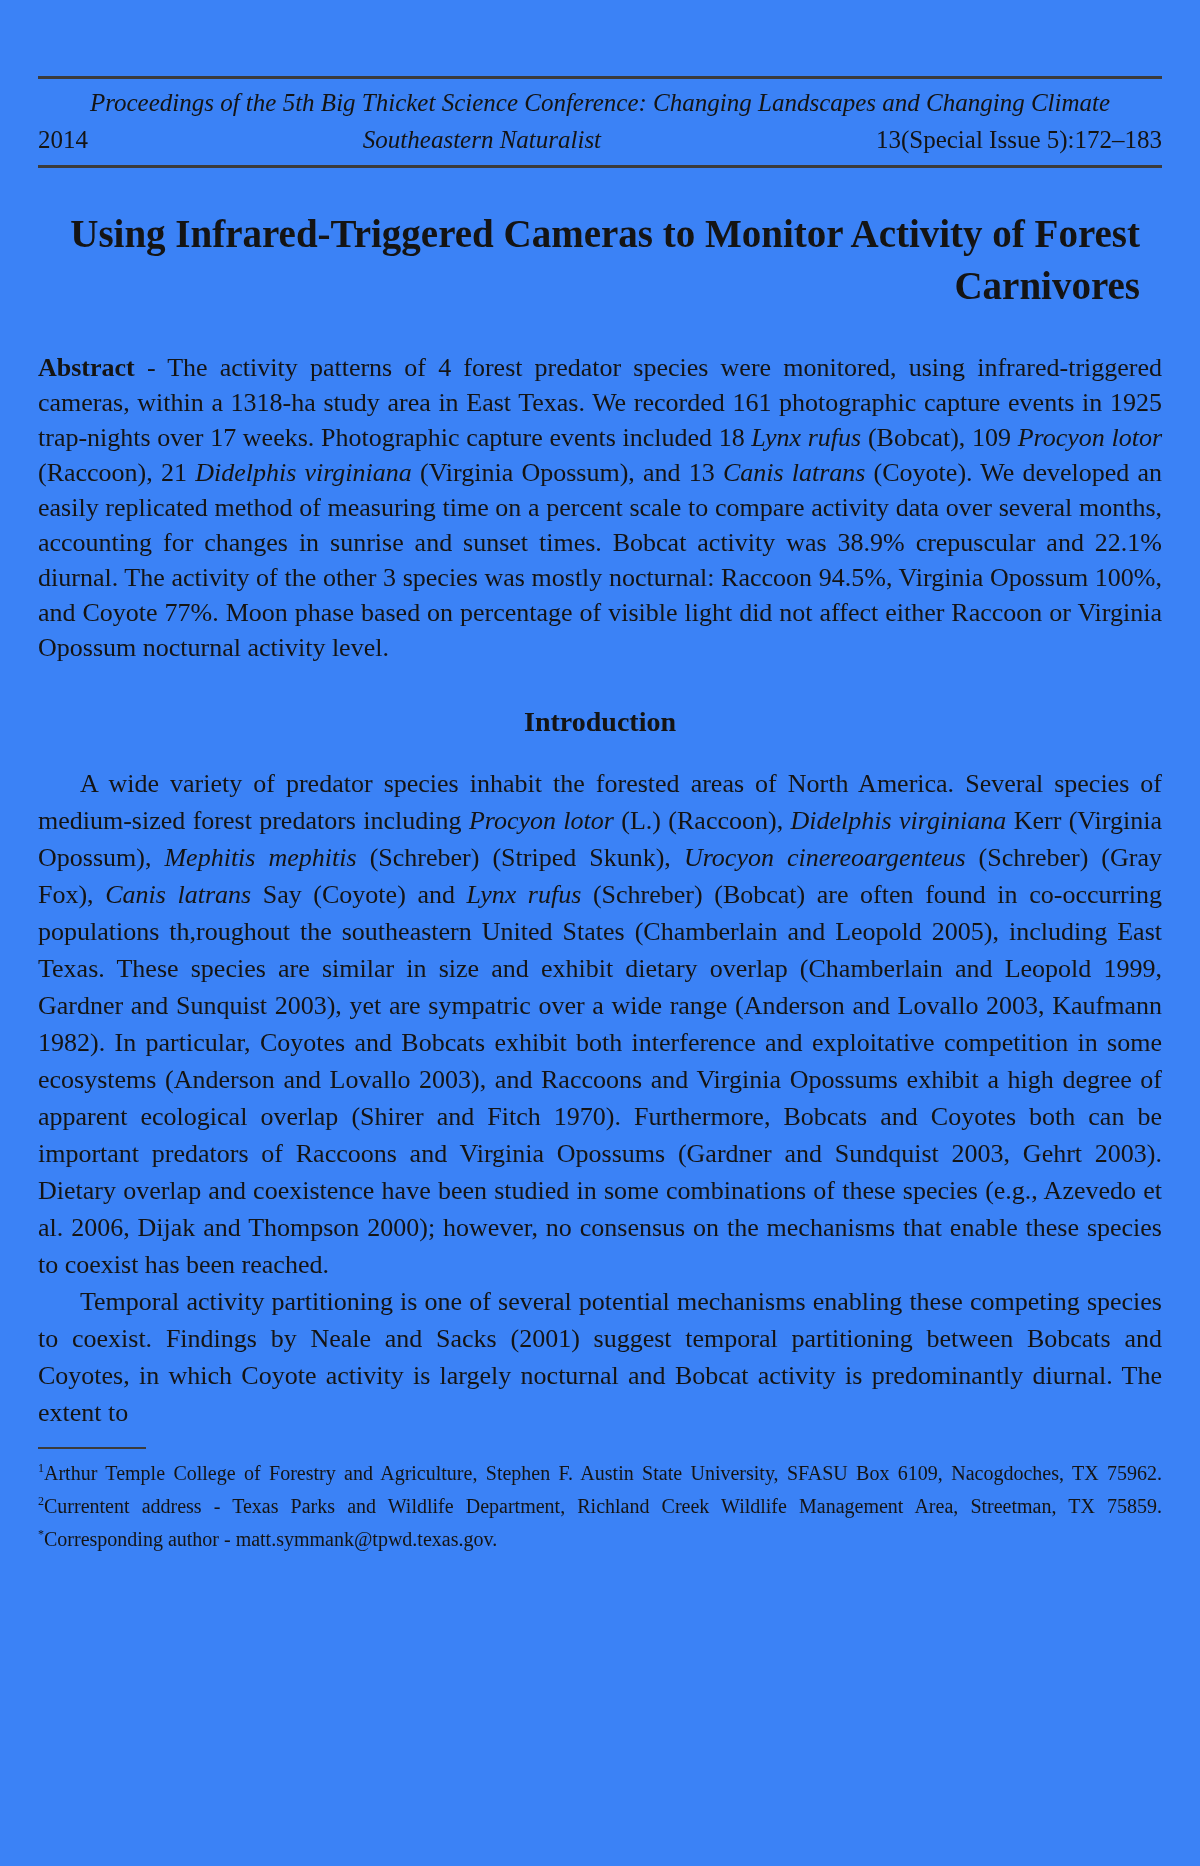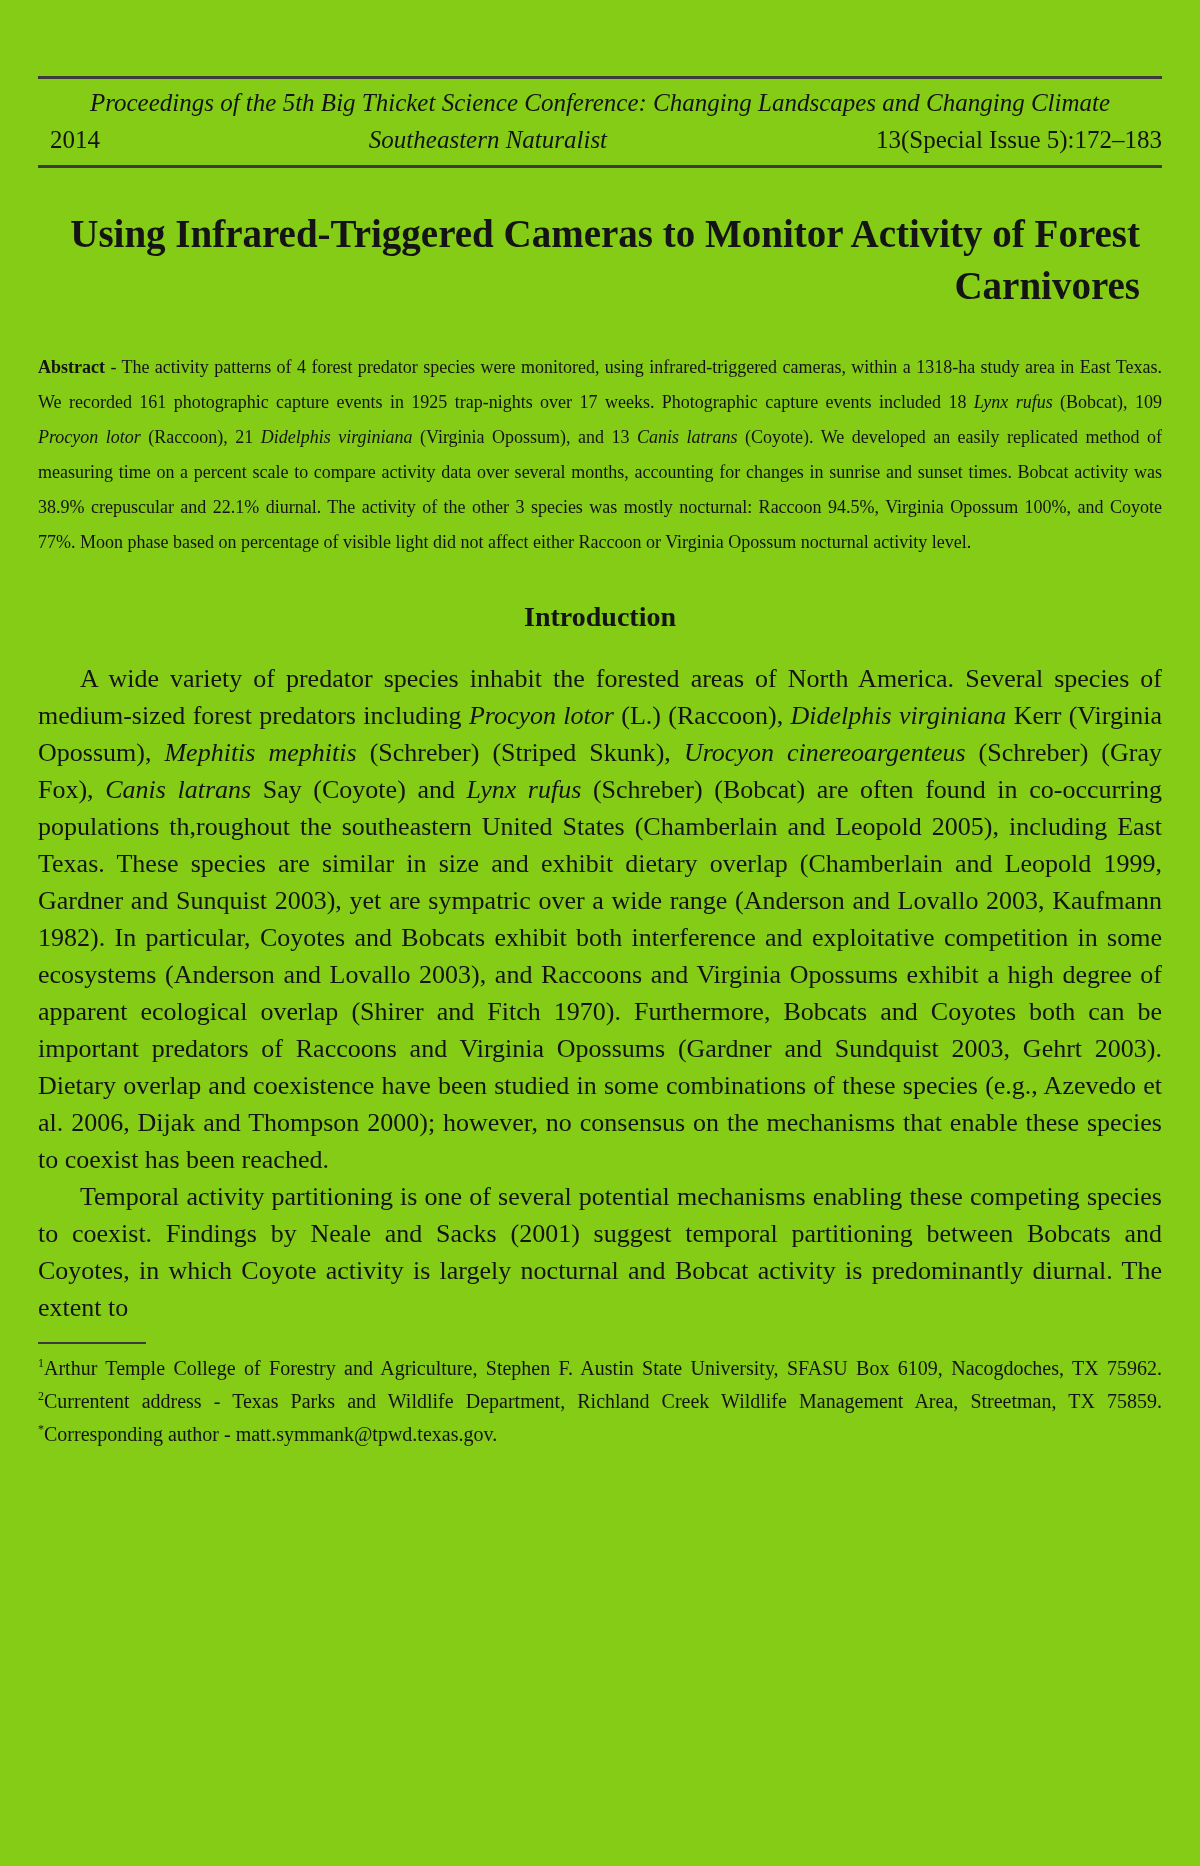--- a/index.html
+++ b/index.html
@@ -6,21 +6,21 @@
     margin: 0;
     padding: 0;
     background: #ffffff;
   }
   .page {
     position: relative;
     width: 1200px;
     height: 1866px;
     box-sizing: border-box;
     padding: 76px 38px 0 38px;
-    background: #84cc16;
+    background: #3b82f6;
     color: #141414;
     font-family: "Liberation Serif", serif;
     overflow: hidden;
   }
   .rule {
     border: 0;
     border-top: 3px solid #3b3b3b;
     margin: 0;
   }
   .hdr-line1 {
@@ -32,40 +32,39 @@
     white-space: nowrap;
   }
   .hdr-row {
     display: flex;
     justify-content: space-between;
     align-items: baseline;
     font-size: 25px;
     line-height: 30px;
     margin-top: 7px;
     margin-bottom: 10px;
-    margin-left: 12px;
   }
   .hdr-journal { font-style: italic; }
   .title {
     font-size: 39px;
     font-weight: bold;
     line-height: 52px;
     text-align: right;
     margin: 40px auto 0 auto;
     max-width: 1080px;
   }
   .authors {
     margin-top: 36px;
     font-size: 29px;
     line-height: 36px;
     text-align: center;
   }
   .abstract {
     margin: 38px 0 0 0;
-    font-size: 18px;
+    font-size: 26px;
     line-height: 35px;
     text-align: justify;
   }
   .section-heading {
     margin: 40px 0 0 0;
     font-size: 28px;
     line-height: 34px;
     font-weight: bold;
     text-align: center;
   }

